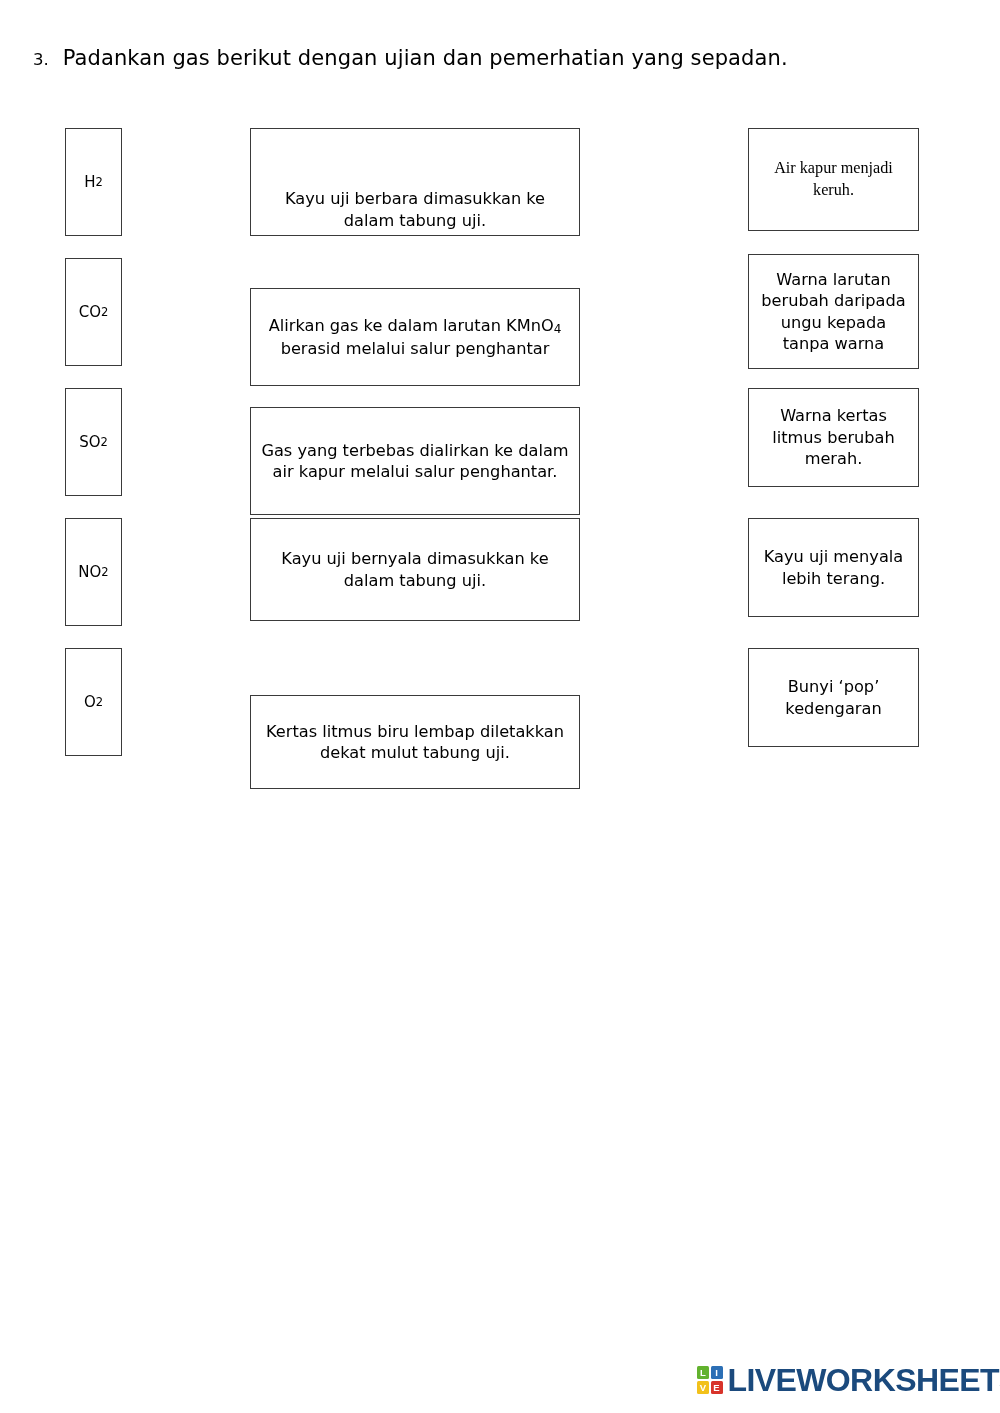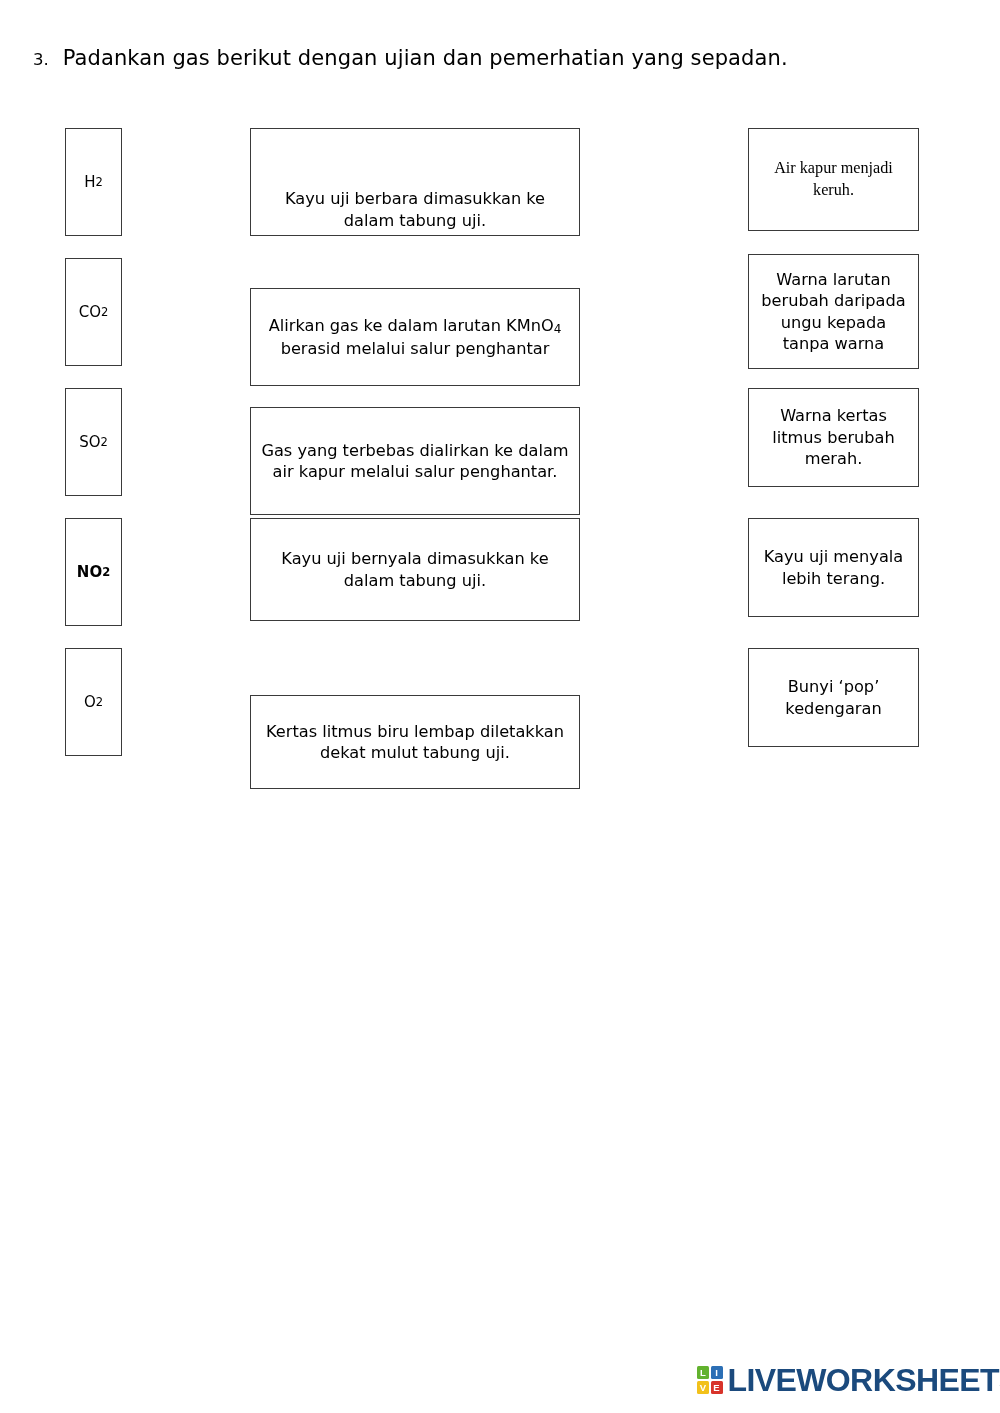--- a/index.html
+++ b/index.html
@@ -167,21 +167,21 @@
         <span class="sub">2</span>
       </div>
       <div class="cell col-test" style="top: 0px; height: 108px; margin-top: 19px;">
         <span><span>Gas yang terbebas dialirkan ke dalam air kapur melalui salur penghantar.</span></span>
       </div>
       <div class="cell col-obs" style="top: 0px; height: 99px;">
         <span>Warna kertas litmus berubah merah.</span>
       </div>
     </div>
     <div class="match-row" style="position: absolute; top: 390px; left: 0px; height: 108px;">
-      <div class="cell col-gas" style="top: 0px; height: 108px; font-weight: bold;">
+      <div class="cell col-gas" style="top: 0px; height: 108px;">
         <span>NO</span>
         <span class="sub">2</span>
       </div>
       <div class="cell col-test" style="top: 0px; height: 103px;">
         <span><span>Kayu uji bernyala dimasukkan ke dalam tabung uji.</span></span>
       </div>
       <div class="cell col-obs" style="top: 0px; height: 99px;">
         <span>Kayu uji menyala lebih terang.</span>
       </div>
     </div>

